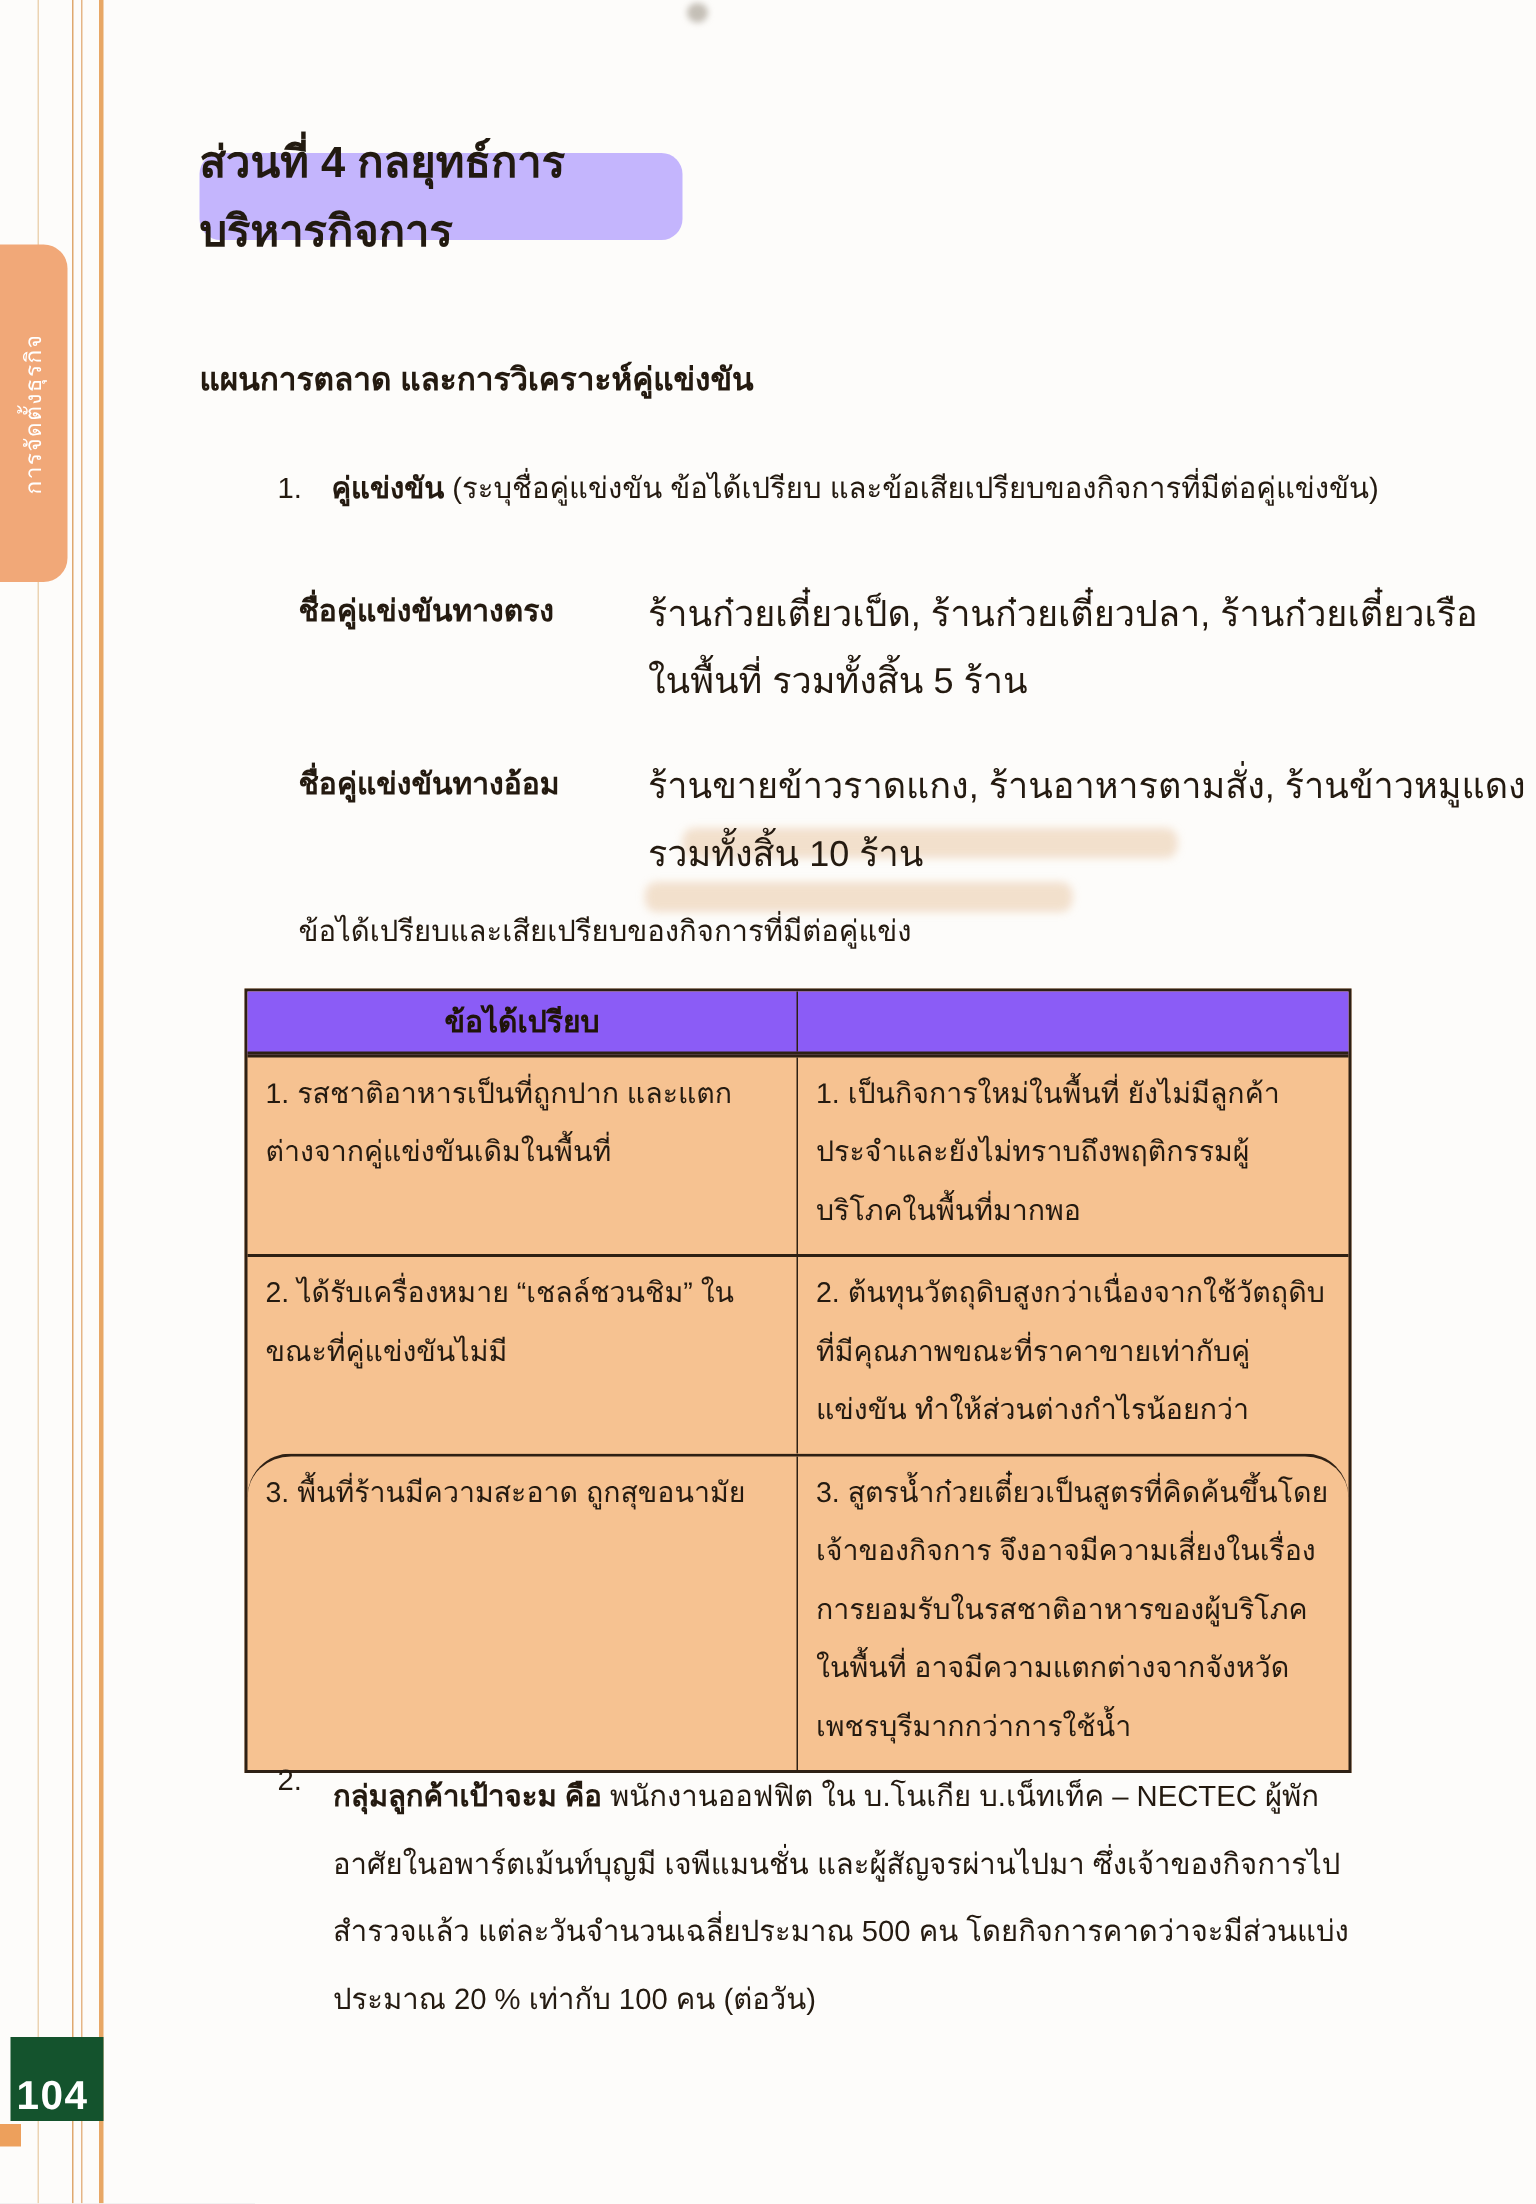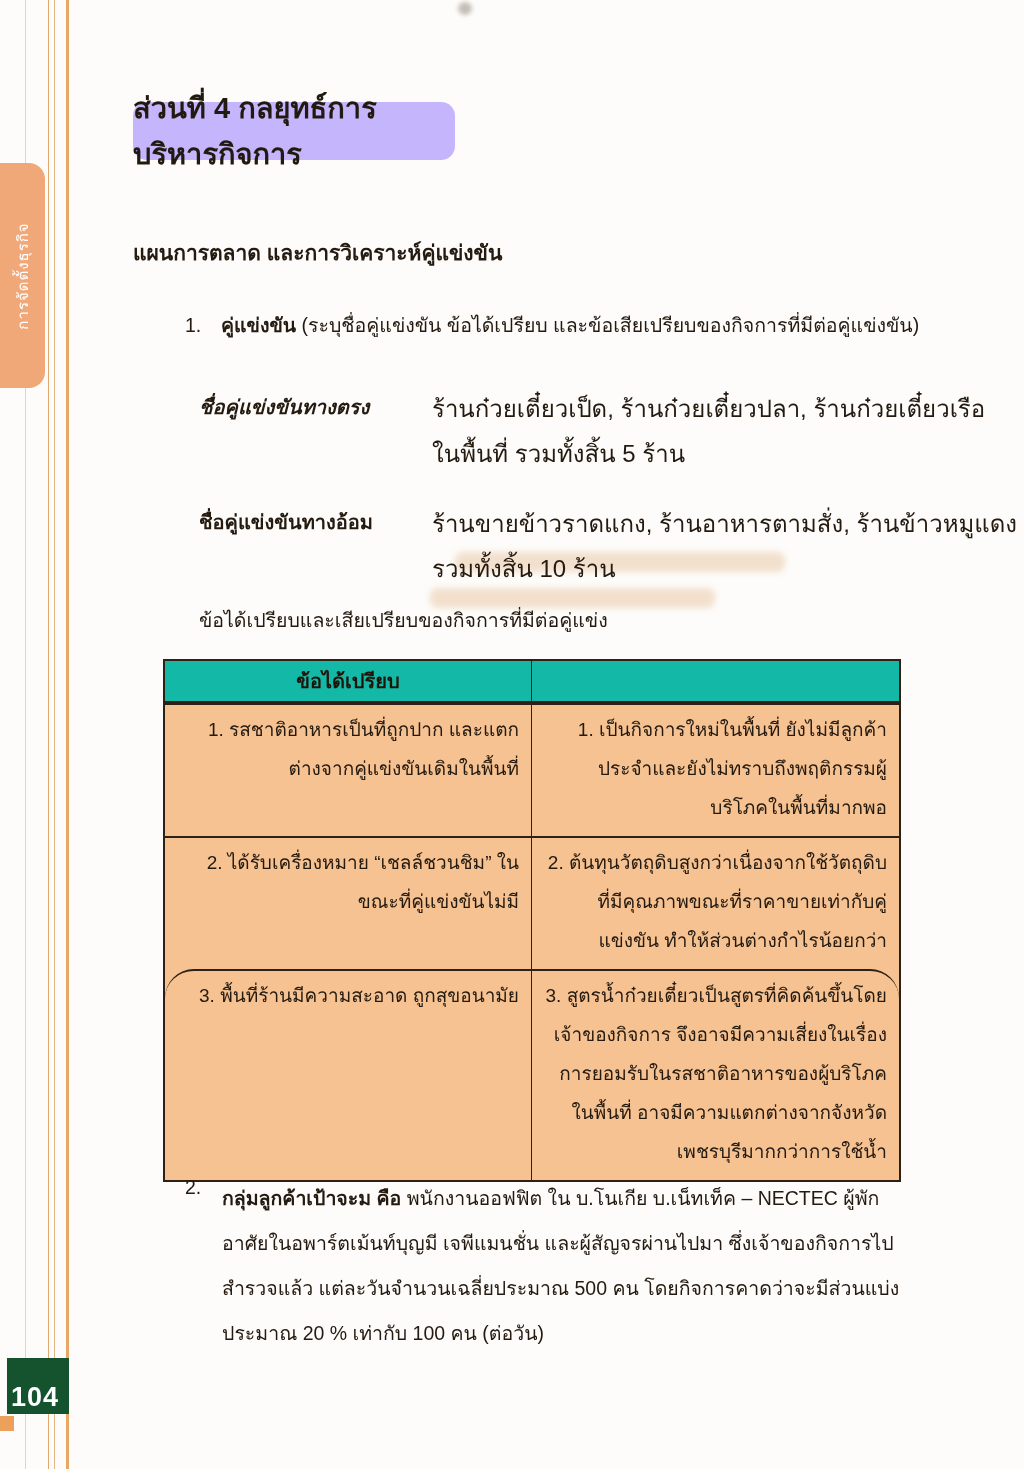--- a/index.html
+++ b/index.html
@@ -59,32 +59,32 @@
 
   .table-intro{
     position:absolute;left:199px;top:605px;z-index:2;font-size:19.5px;text-align:right;
   }
 
   
   .cmp-table{
     position:absolute;left:163px;top:659px;width:738px;z-index:2;
     border:2px solid #2e2014;background:#f6c291;box-sizing:border-box;
   }
-  .cmp-head{display:flex;background:#14b8a6;border-bottom:2px solid #2e2014;}
+  .cmp-head{display:flex;background:#8b5cf6;border-bottom:2px solid #2e2014;}
   .cmp-head .cell{
     width:50%;box-sizing:border-box;height:40px;
     display:flex;align-items:center;justify-content:center;
     font-size:20px;font-weight:bold;color:#1f1409;
   }
   .cmp-row{display:flex;border-top:2px solid #2e2014;}
   .cmp-row:first-of-type{border-top:none;}
   .cmp-row .cell{
     width:50%;box-sizing:border-box;
     padding:5px 12px 9px 12px;
-    font-size:19px;line-height:39px;color:#241a10;text-align:right;
+    font-size:19px;line-height:39px;color:#241a10;
   }
   .cell.l{border-right:1px solid #2e2014;}
   .row1{min-height:116px;}
   .row2{min-height:115px;}
   .row3{min-height:196px;border-radius:29px;}
 
   
   .item2-num{
     position:absolute;left:185px;top:1176px;z-index:2;font-size:19.5px;
   }
@@ -136,21 +136,21 @@
   <div class="badge">
     <span>ส่วนที่ 4 กลยุทธ์การบริหารกิจการ</span>
   </div>
 
   <div class="h-heading">แผนการตลาด และการวิเคราะห์คู่แข่งขัน</div>
 
   <div class="item1">
     <span class="num">1.</span><span class="bold">คู่แข่งขัน</span><span> (ระบุชื่อคู่แข่งขัน ข้อได้เปรียบ และข้อเสียเปรียบของกิจการที่มีต่อคู่แข่งขัน)</span>
   </div>
 
-  <div class="pair-label" style="top:391px;font-style:italic;">ชื่อคู่แข่งขันทางตรง</div>
+  <div class="pair-label" style="top:391px;">ชื่อคู่แข่งขันทางตรง</div>
   <div class="pair-line" style="top:389px;">ร้านก๋วยเตี๋ยวเป็ด, ร้านก๋วยเตี๋ยวปลา, ร้านก๋วยเตี๋ยวเรือ</div>
   <div class="pair-line" style="top:434px;">ในพื้นที่ รวมทั้งสิ้น 5 ร้าน</div>
 
   <div class="pair-label" style="top:506px;">ชื่อคู่แข่งขันทางอ้อม</div>
   <div class="pair-line" style="top:504px;">ร้านขายข้าวราดแกง, ร้านอาหารตามสั่ง, ร้านข้าวหมูแดง</div>
   <div class="pair-line" style="top:549px;">รวมทั้งสิ้น 10 ร้าน</div>
 
   <div class="table-intro">ข้อได้เปรียบและเสียเปรียบของกิจการที่มีต่อคู่แข่ง</div>
 
   <div class="cmp-table">

